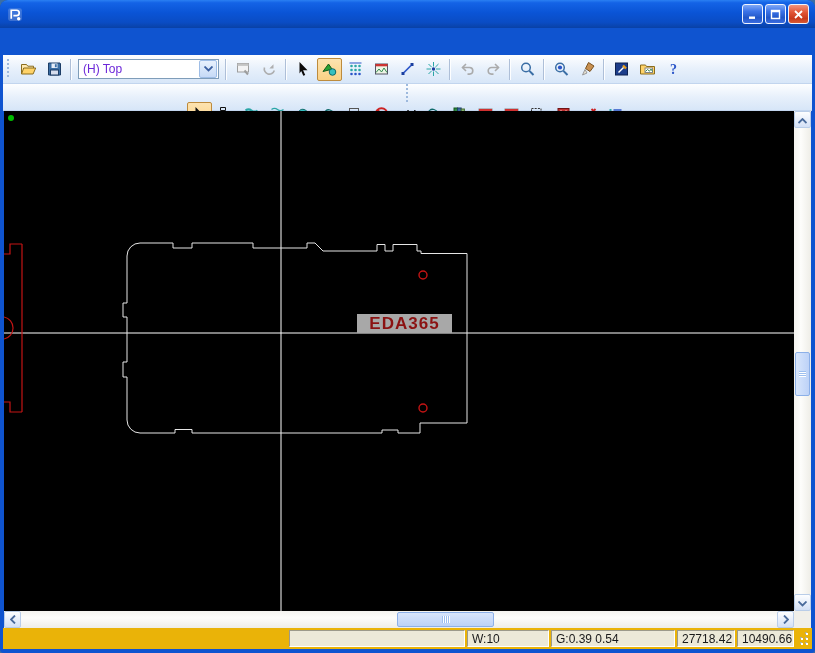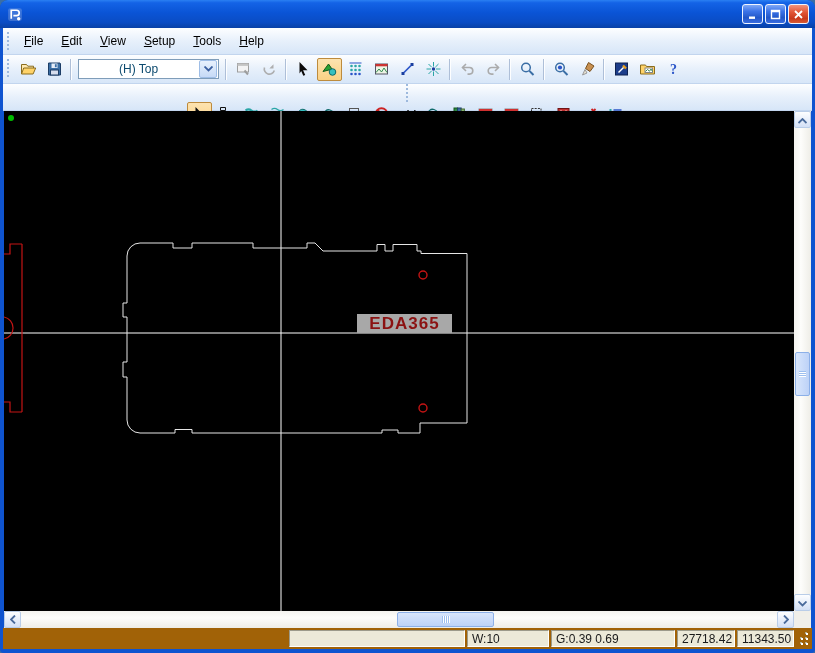--- a/index.html
+++ b/index.html
@@ -29,21 +29,21 @@
   .tb-group{display:flex;align-items:center;height:100%;}
   .tb-btn{width:25px;height:23px;border:1px solid transparent;background:transparent;border-radius:2px;
     display:flex;align-items:center;justify-content:center;padding:0;margin:0 0.5px;box-sizing:border-box;}
   .tb-btn.checked{background:linear-gradient(180deg,#fde3b0,#fbd184);border:1px solid #bd8b3d;}
   .tb-btn.disabled{opacity:.95;}
   .tb-ico{width:17px;height:16px;display:block;}
   .tb-ico svg{display:block;width:17px;height:16px;}
   .tb-sep{width:1px;height:21px;background:#aebfd8;border-right:1px solid #fdfeff;margin:0 3px;flex:0 0 auto;}
   
   .combo{width:141px;height:20px;background:#fff;border:1px solid #7f9db9;display:flex;align-items:center;margin:0 3px;box-sizing:border-box;}
-  .combo-text{font-size:12px;color:#0c4a6e;padding-left:4px;flex:1;margin-left:36px;}
+  .combo-text{font-size:12px;color:#6d28d9;padding-left:4px;flex:1;}
   .combo-btn{width:16px;height:16px;margin-right:1px;border:1px solid #9ebde6;border-radius:2px;
     background:linear-gradient(180deg,#e8f1fd,#c6daf6);display:flex;align-items:center;justify-content:center;}
   
   .canvas{position:absolute;left:4px;top:111px;width:790px;height:500px;background:#000;overflow:hidden;}
   .canvas svg{position:absolute;left:0;top:0;}
   .board-label{position:absolute;left:353px;top:203px;width:95px;height:19px;background:#a8a8a8;
     color:#8b1212;font-weight:bold;font-size:17px;line-height:19px;text-align:center;letter-spacing:1px;font-family:"Liberation Sans",sans-serif;}
   
   .vscroll{position:absolute;top:111px;right:4px;width:17px;height:500px;background:linear-gradient(90deg,#f4f3ef,#fdfdfb 40%,#eeede7);}
   .hscroll{position:absolute;left:4px;top:611px;width:790px;height:17px;background:linear-gradient(180deg,#f4f3ef,#fdfdfb 40%,#eeede7);}
@@ -52,21 +52,21 @@
     background:linear-gradient(180deg,#fdfeff,#d3e0f6);display:flex;align-items:center;justify-content:center;padding:0;}
   .vthumb{position:absolute;left:1px;width:15px;top:241px;height:44px;border:1px solid #8cb0e8;border-radius:2px;box-sizing:border-box;
     background:linear-gradient(90deg,#d8e6fc,#bdd2f7);}
   .hthumb{position:absolute;top:1px;height:15px;left:393px;width:97px;border:1px solid #8cb0e8;border-radius:2px;box-sizing:border-box;
     background:linear-gradient(180deg,#d8e6fc,#bdd2f7);}
   .vthumb:after{content:"";position:absolute;left:3px;right:3px;top:50%;margin-top:-3px;height:6px;
     background:repeating-linear-gradient(180deg,#9ebfef 0 1px,#fff 1px 2px);}
   .hthumb:after{content:"";position:absolute;top:3px;bottom:3px;left:50%;margin-left:-4px;width:8px;
     background:repeating-linear-gradient(90deg,#9ebfef 0 1px,#fff 1px 2px);}
   
-  .statusbar{position:absolute;left:3px;right:3px;top:628px;height:21px;background:#a16207;display:flex;align-items:center;
+  .statusbar{position:absolute;left:3px;right:3px;top:628px;height:21px;background:#eab308;display:flex;align-items:center;
     font-size:12px;color:#1a1a1a;box-sizing:border-box;padding:1px 2px;}
   .spacer{flex:1;}
   .spanel{height:17px;line-height:16px;border:1px solid;border-color:#9c9a8a #ffffff #ffffff #9c9a8a;background:#ece9d8;
     box-sizing:border-box;padding:0 4px;margin-right:2px;overflow:hidden;white-space:nowrap;}
   .p-msg{width:176px;}
   .p-w{width:82px;}
   .p-g{width:124px;}
   .p-x{width:58px;text-align:right;}
   .p-y{width:57px;text-align:right;}
   .resize-grip{width:13px;height:17px;margin-left:1px;}
@@ -103,31 +103,20 @@
       <button class="winbtn close">
           <span>
             <svg width="11" height="11" viewBox="0 0 11 11">
               <path d="M2 2l7 7M9 2l-7 7" stroke="#fff" stroke-width="1.8"></path>
             </svg>
           </span>
         </button>
     </span>
   </div>
 
-  <div class="cmdrow menubar">
-    <span class="grip"></span>
-    <span id="menu-items" style="display:flex;">
-        <span class="menu-item"><u>F</u>ile</span>
-        <span class="menu-item"><u>E</u>dit</span>
-        <span class="menu-item"><u>V</u>iew</span>
-        <span class="menu-item"><u>S</u>etup</span>
-        <span class="menu-item"><u>T</u>ools</span>
-        <span class="menu-item"><u>H</u>elp</span>
-      </span>
-  </div>
 
   <div class="cmdrow toolbar1">
     <span class="grip"></span>
     <span class="tb-group">
         <button class="tb-btn">
           <span class="tb-ico">
             <svg viewBox="0 0 16 16">
               <path d="M1 13V3.5h5l1.3 1.7H13v2" fill="#ffe9b0" stroke="#8a6d1f"></path>
               <path d="M3.2 7h12l-2.6 6H1z" fill="#ffd369" stroke="#8a6d1f"></path>
             </svg>
@@ -509,23 +498,23 @@
             <path d="M1 0.5l4 4-4 4" fill="none" stroke="#4a6b9c" stroke-width="1.8"></path>
           </svg></span>
       </button>
   </div>
   <div class="corner"></div>
 
   <div class="statusbar">
     <span class="spacer"></span>
     <span class="spanel p-msg"></span>
     <span class="spanel p-w">W:10</span>
-    <span class="spanel p-g">G:0.39 0.69</span>
+    <span class="spanel p-g">G:0.39 0.54</span>
     <span class="spanel p-x">27718.42</span>
-    <span class="spanel p-y">11343.50</span>
+    <span class="spanel p-y">10490.66</span>
     <span class="resize-grip">
       <svg width="13" height="17" viewBox="0 0 13 17">
           <g fill="#b0ac98">
             <rect x="8" y="12" width="2" height="2"></rect>
             <rect x="8" y="7" width="2" height="2"></rect>
             <rect x="8" y="2" width="2" height="2"></rect>
             <rect x="3" y="12" width="2" height="2"></rect>
             <rect x="3" y="7" width="2" height="2"></rect>
           </g>
           <g fill="#fff">

